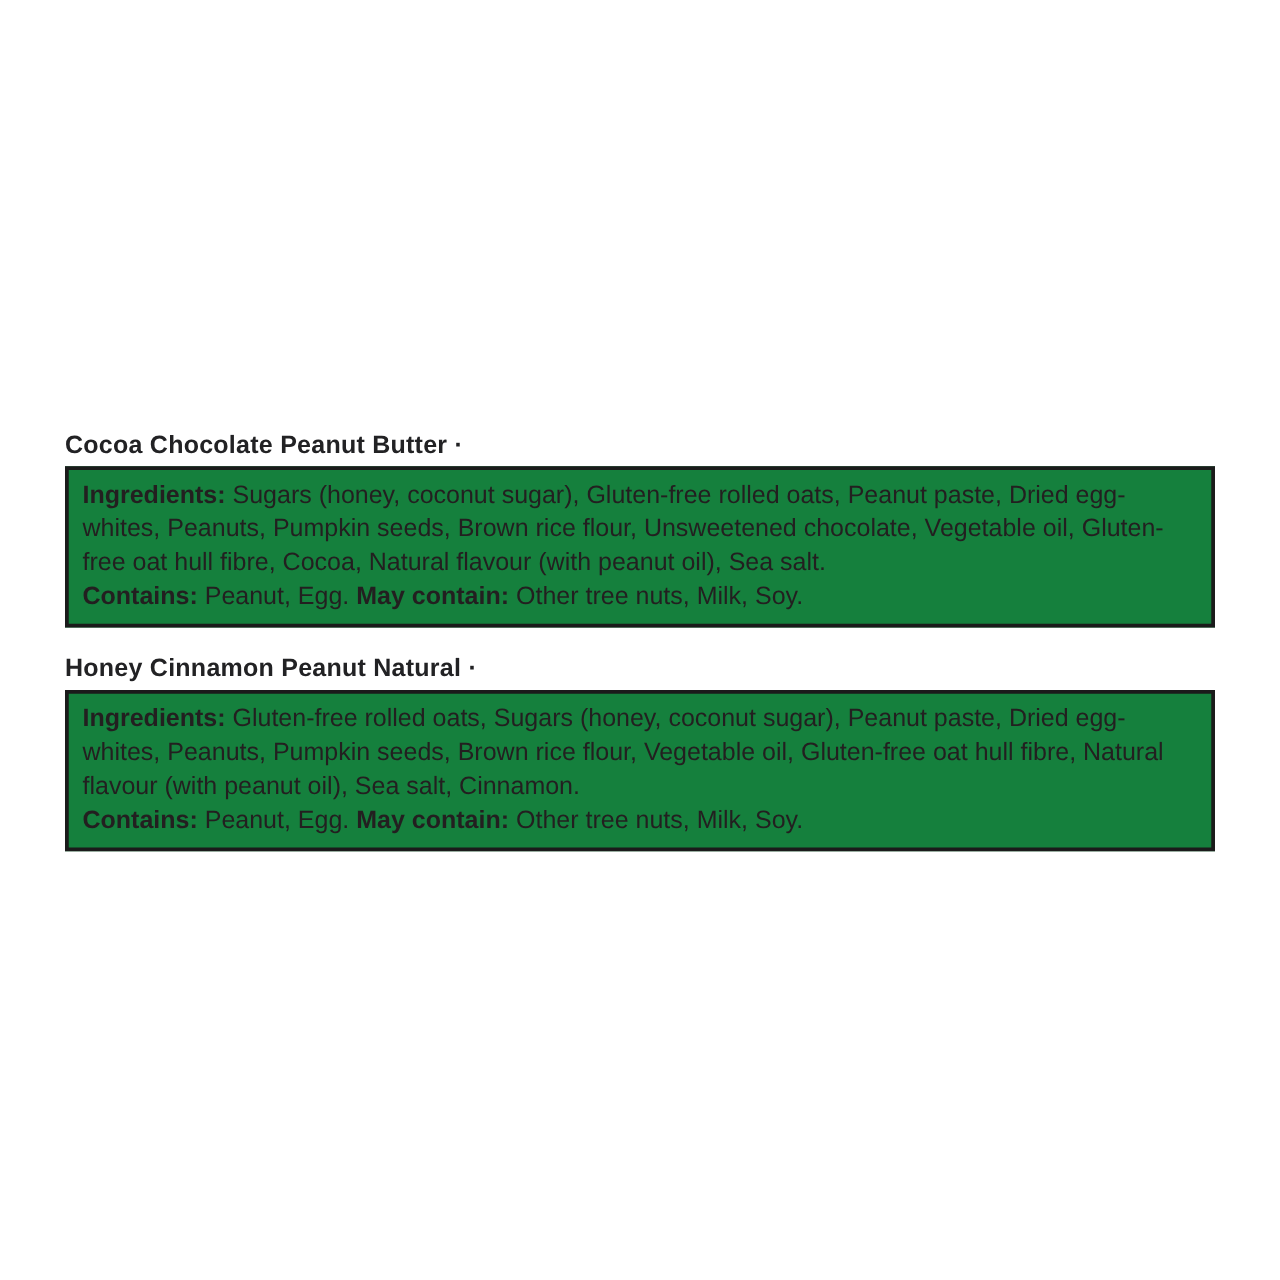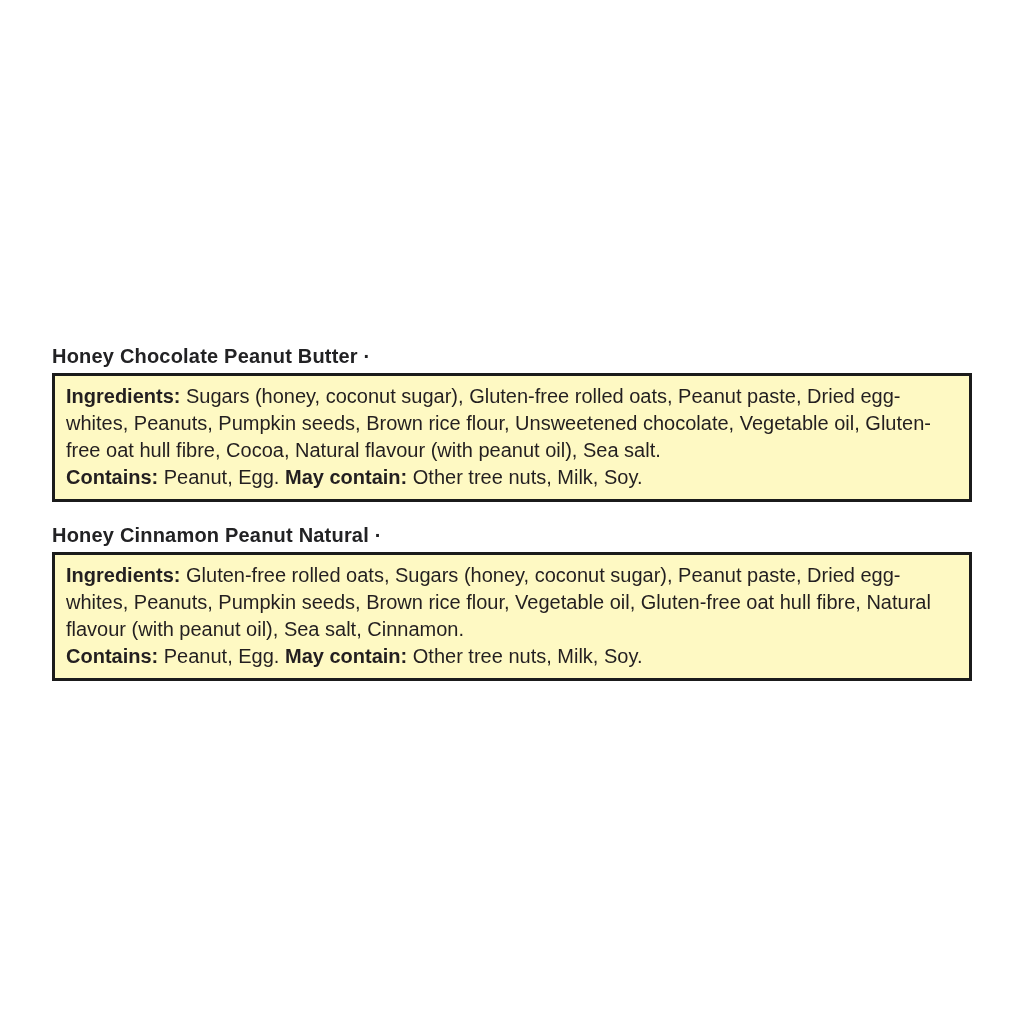--- a/index.html
+++ b/index.html
@@ -20,36 +20,36 @@
     font-size: 20px;
     line-height: 25px;
     font-weight: bold;
     letter-spacing: 0.2px;
     color: #222224;
     margin-bottom: 4px;
   }
   .ingredients-box {
     width: 920px;
     border: 3px solid #1b1b1b;
-    background: #fef9c3;
+    background: #15803d;
     padding: 7px 11px 8px 11px;
     font-size: 20px;
     line-height: 27px;
     color: #231f20;
   }
   .ingredients-box b { font-weight: bold; }
   .product-section + .product-section { margin-top: 21px; }
 </style>
 </head>
 <body>
 
 <div class="labels-wrap">
 
   <section class="product-section">
-    <div class="product-heading">Honey Chocolate Peanut Butter ·</div>
+    <div class="product-heading">Cocoa Chocolate Peanut Butter ·</div>
     <div class="ingredients-box">
       <b>Ingredients:</b><span> Sugars (honey, coconut sugar), Gluten-free rolled oats, Peanut paste, Dried egg-whites, Peanuts, Pumpkin seeds, Brown rice flour, Unsweetened chocolate, Vegetable oil, Gluten-free oat hull fibre, Cocoa, Natural flavour (with peanut oil), Sea salt.</span><br>
       <b>Contains:</b><span> Peanut, Egg. </span><b>May contain:</b><span> Other tree nuts, Milk, Soy.</span>
     </div>
   </section>
 
   <section class="product-section">
     <div class="product-heading">Honey Cinnamon Peanut Natural ·</div>
     <div class="ingredients-box">
       <b>Ingredients:</b><span> Gluten-free rolled oats, Sugars (honey, coconut sugar), Peanut paste, Dried egg-whites, Peanuts, Pumpkin seeds, Brown rice flour, Vegetable oil, Gluten-free oat hull fibre, Natural flavour (with peanut oil), Sea salt, Cinnamon.</span><br>

